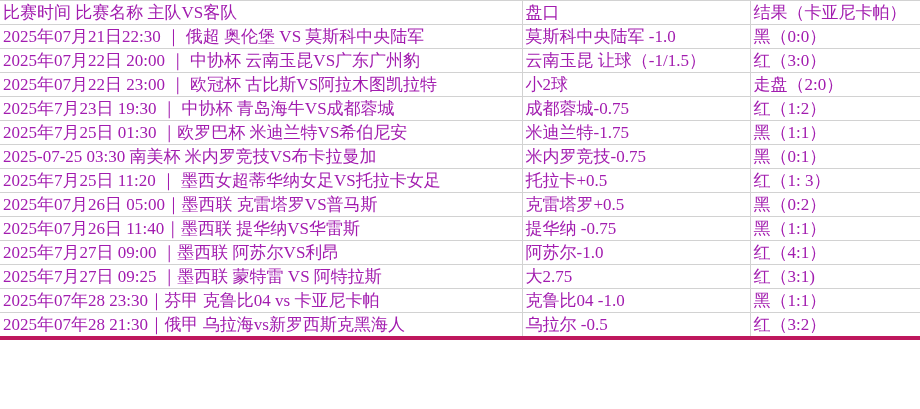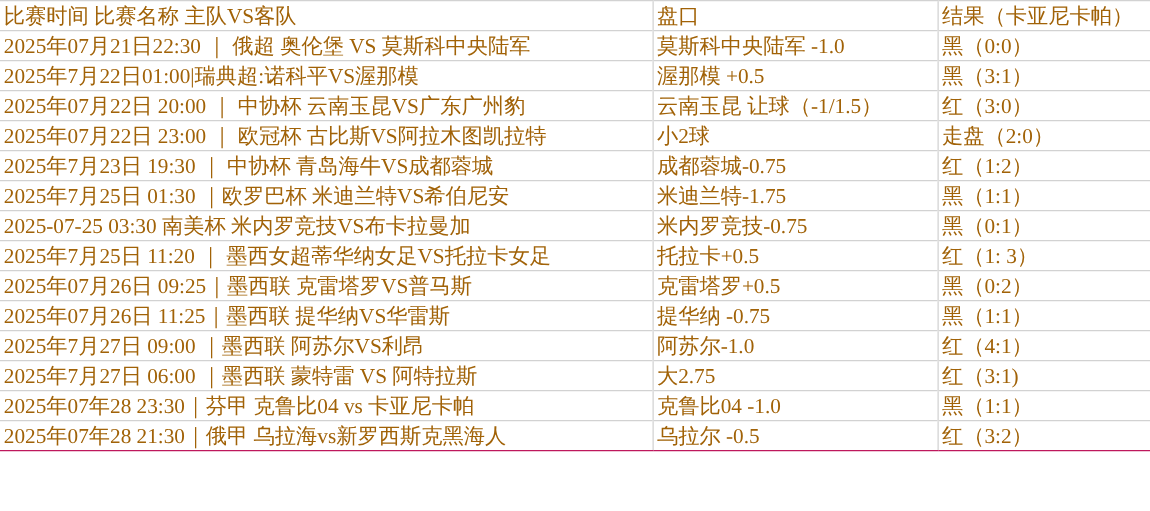--- a/index.html
+++ b/index.html
@@ -19,30 +19,30 @@
     width: 920px;
   }
   .sheet col.c1 { width: 522px; }
   .sheet col.c2 { width: 228px; }
   .sheet col.c3 { width: 170px; }
   .sheet th, .sheet td {
     height: 23px;
     font-size: 17px;
     font-weight: 400;
     line-height: 23px;
-    color: #a16207;
+    color: #a21caf;
     text-align: left;
     vertical-align: middle;
     padding: 0 0 0 3px;
     border-top: 1px solid #d2d2d2;
     white-space: nowrap;
     overflow: visible;
   }
   .sheet tr:last-child th, .sheet tr:last-child td {
-    border-bottom: 1px solid #be185d;
+    border-bottom: 4px solid #be185d;
   }
   .sheet .bcol {
     border-left: 1px solid #d2d2d2;
   }
 </style>
 </head>
 <body>
 
 <table class="sheet">
   <colgroup>
@@ -53,25 +53,20 @@
   <tbody>
     <tr>
       <th>比赛时间 比赛名称 主队VS客队</th>
       <th class="bcol">盘口</th>
       <th class="bcol">结果（卡亚尼卡帕）</th>
     </tr>
     <tr>
       <td>2025年07月21日22:30 ｜ 俄超 奥伦堡 VS 莫斯科中央陆军</td>
       <td class="bcol">莫斯科中央陆军 -1.0</td>
       <td class="bcol">黑（0:0）</td>
-    </tr>
-    <tr>
-      <td>2025年7月22日01:00|瑞典超:诺科平VS渥那模</td>
-      <td class="bcol">渥那模 +0.5</td>
-      <td class="bcol">黑（3:1）</td>
     </tr>
     <tr>
       <td>2025年07月22日 20:00 ｜ 中协杯 云南玉昆VS广东广州豹</td>
       <td class="bcol">云南玉昆 让球（-1/1.5）</td>
       <td class="bcol">红（3:0）</td>
     </tr>
     <tr>
       <td>2025年07月22日 23:00 ｜ 欧冠杯 古比斯VS阿拉木图凯拉特</td>
       <td class="bcol">小2球</td>
       <td class="bcol">走盘（2:0）</td>
@@ -90,36 +85,36 @@
       <td>2025-07-25 03:30 南美杯 米内罗竞技VS布卡拉曼加</td>
       <td class="bcol">米内罗竞技-0.75</td>
       <td class="bcol">黑（0:1）</td>
     </tr>
     <tr>
       <td>2025年7月25日 11:20 ｜ 墨西女超蒂华纳女足VS托拉卡女足</td>
       <td class="bcol">托拉卡+0.5</td>
       <td class="bcol">红（1: 3）</td>
     </tr>
     <tr>
-      <td>2025年07月26日 09:25｜墨西联 克雷塔罗VS普马斯</td>
+      <td>2025年07月26日 05:00｜墨西联 克雷塔罗VS普马斯</td>
       <td class="bcol">克雷塔罗+0.5</td>
       <td class="bcol">黑（0:2）</td>
     </tr>
     <tr>
-      <td>2025年07月26日 11:25｜墨西联 提华纳VS华雷斯</td>
+      <td>2025年07月26日 11:40｜墨西联 提华纳VS华雷斯</td>
       <td class="bcol">提华纳 -0.75</td>
       <td class="bcol">黑（1:1）</td>
     </tr>
     <tr>
       <td>2025年7月27日 09:00 ｜墨西联 阿苏尔VS利昂</td>
       <td class="bcol">阿苏尔-1.0</td>
       <td class="bcol">红（4:1）</td>
     </tr>
     <tr>
-      <td>2025年7月27日 06:00 ｜墨西联 蒙特雷 VS 阿特拉斯</td>
+      <td>2025年7月27日 09:25 ｜墨西联 蒙特雷 VS 阿特拉斯</td>
       <td class="bcol">大2.75</td>
       <td class="bcol">红（3:1)</td>
     </tr>
     <tr>
       <td>2025年07年28 23:30｜芬甲 克鲁比04 vs 卡亚尼卡帕</td>
       <td class="bcol">克鲁比04 -1.0</td>
       <td class="bcol">黑（1:1）</td>
     </tr>
     <tr>
       <td>2025年07年28 21:30｜俄甲 乌拉海vs新罗西斯克黑海人</td>

